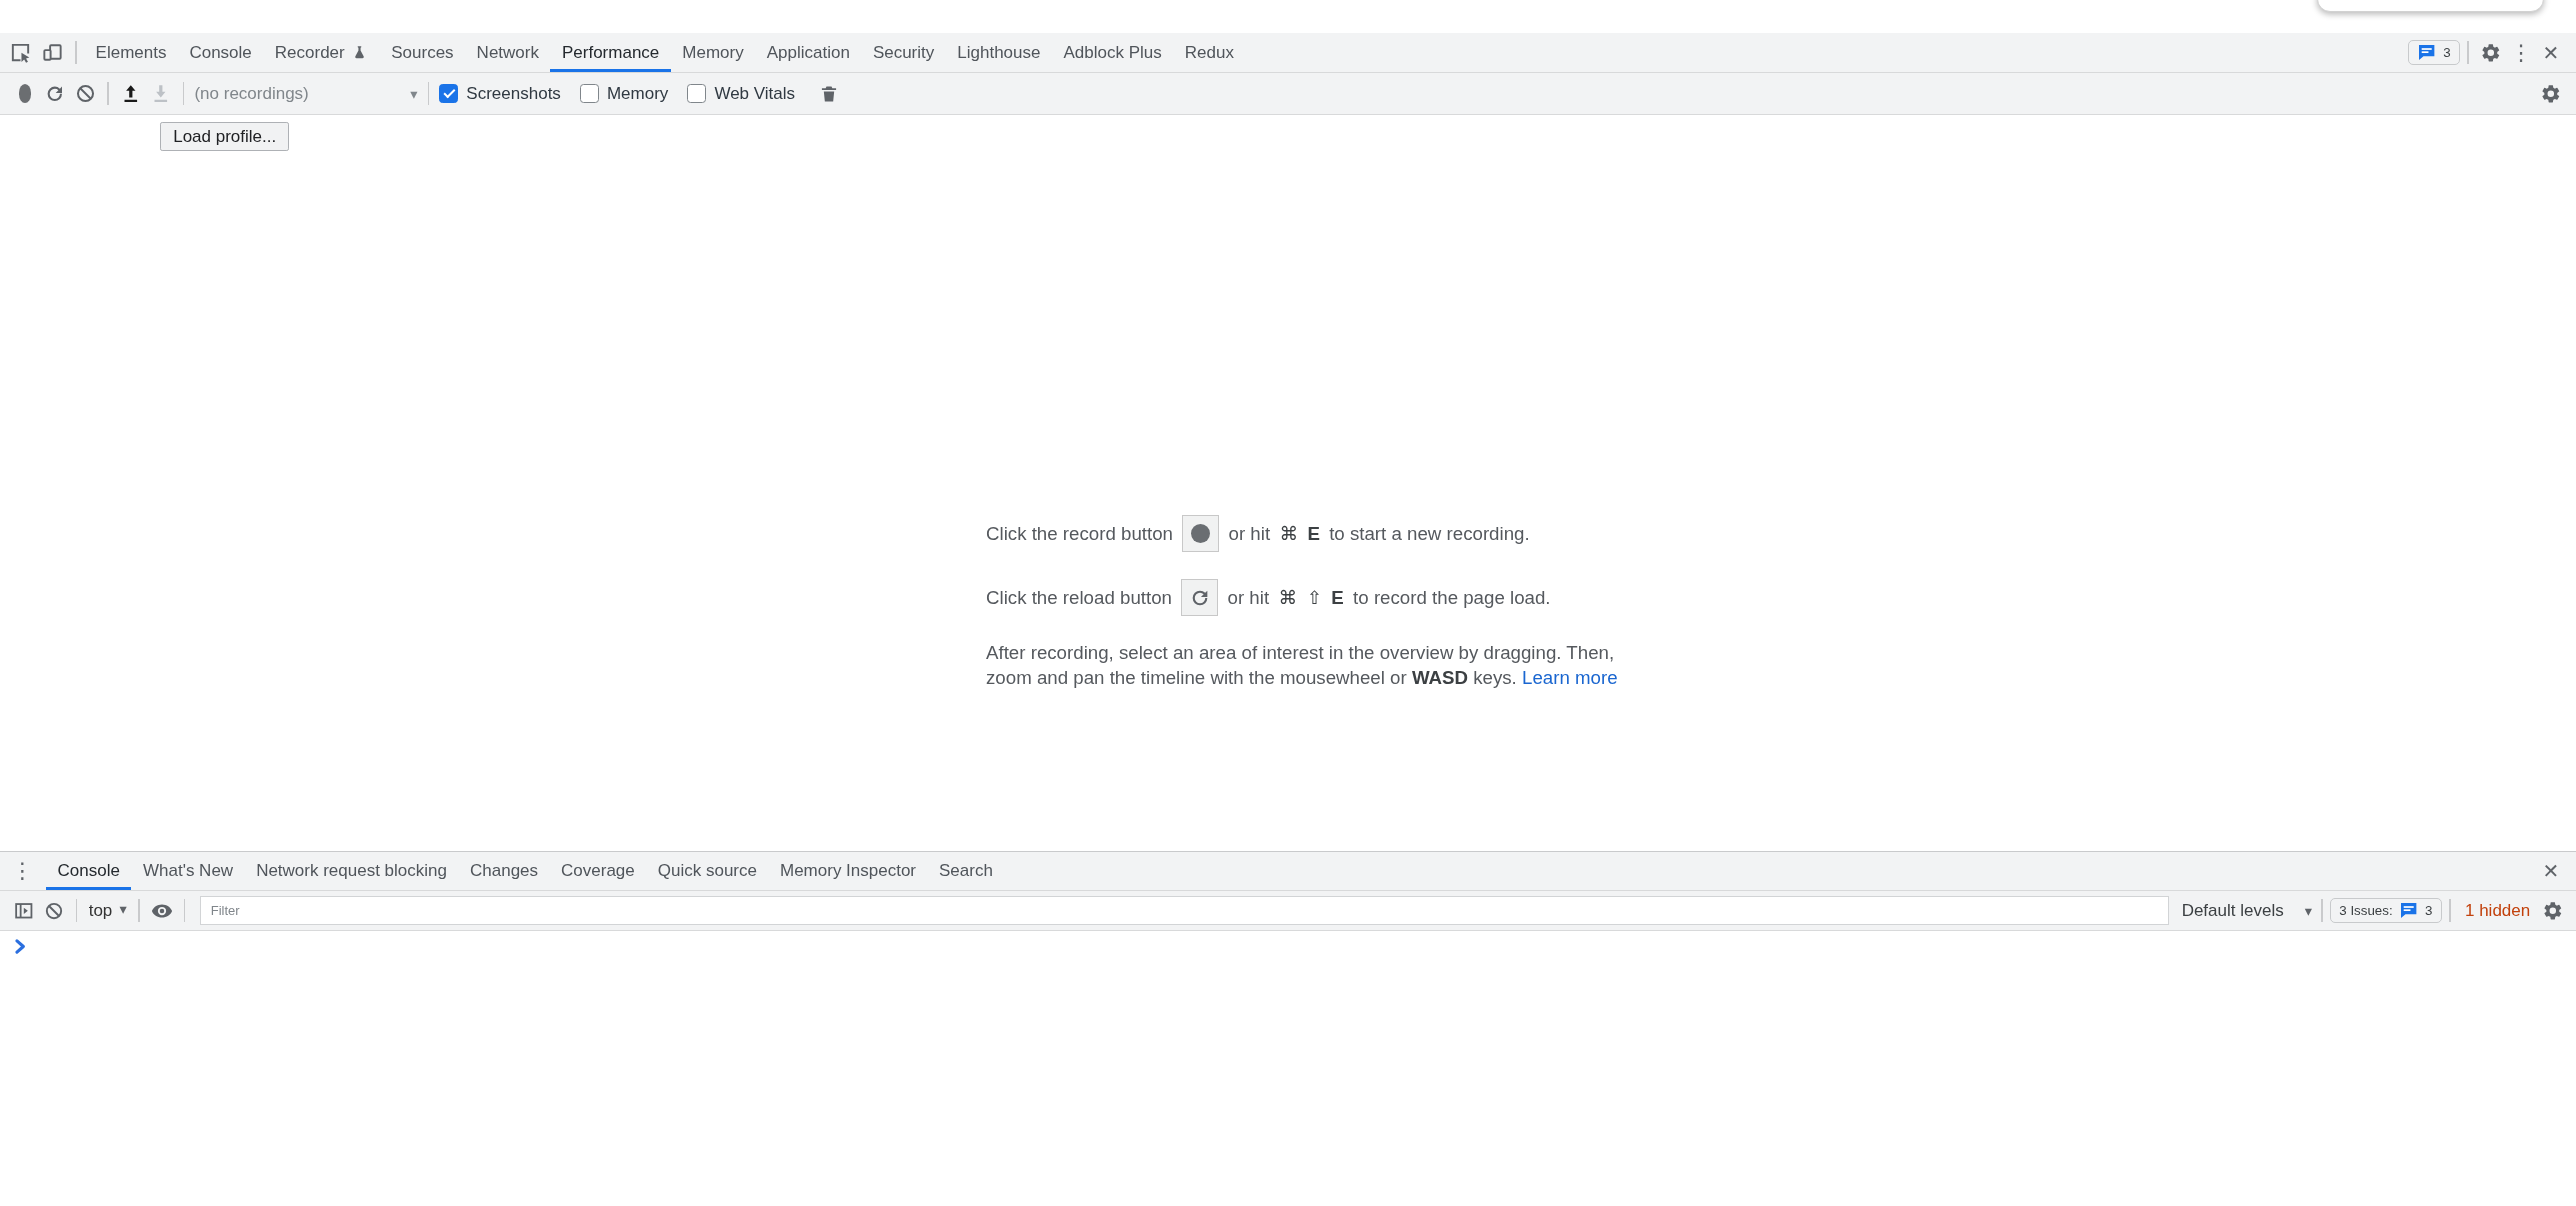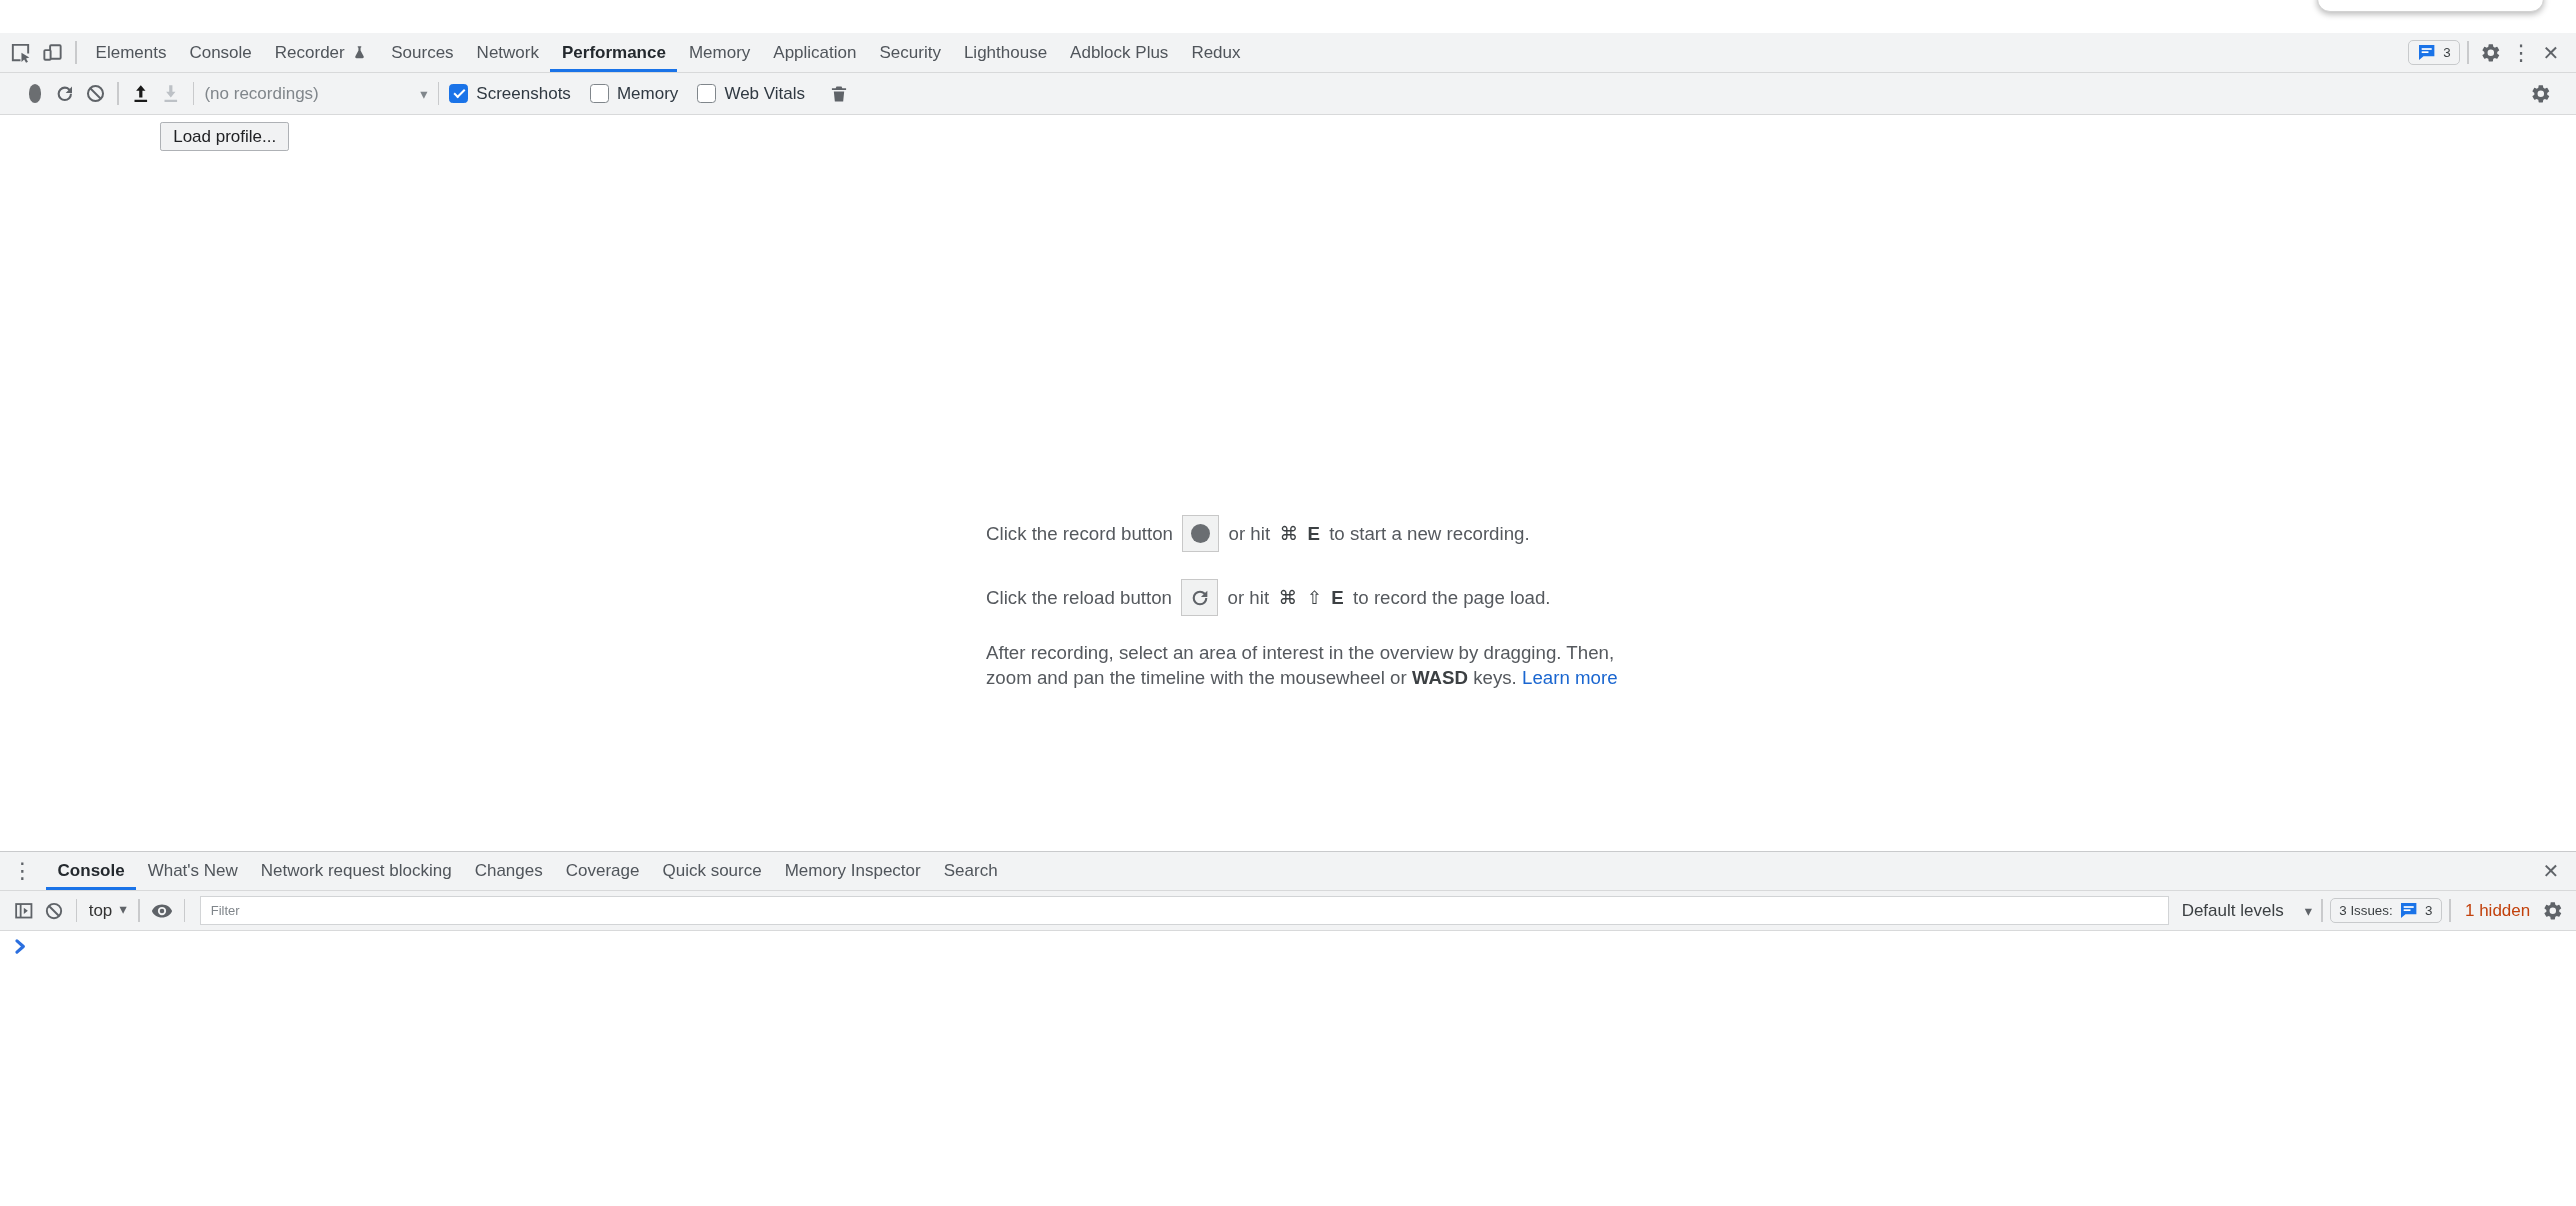--- a/index.html
+++ b/index.html
@@ -11,30 +11,30 @@
   .top-strip { height:33px; background:#fff; position:relative; }
   .overlay-remnant { position:absolute; left:2317px; top:-14.4px; width:227px; height:26px;
     background:#fff; border:0.7px solid #d2d2d2; border-radius:13px; box-shadow:0 2.2px 6.5px rgba(0,0,0,.28); }
 
   
   .bar { background:#f2f3f4; border-bottom:1.4px solid #d8d9da; display:flex; align-items:center; flex-shrink:0; }
   .tabbar { height:40px; padding-left:4.3px; }
   .vdiv { width:1.4px; height:23px; background:#c9cacc; margin:0 7.2px; flex-shrink:0; }
   .tbtn { width:32px; height:32px; display:flex; align-items:center; justify-content:center; color:#5f6368; background:none; border:none; }
   .tab { height:100%; display:flex; align-items:center; padding:0 11.5px; color:#50555b; white-space:nowrap; border-bottom:3.6px solid transparent; padding-top:3.6px; }
-  .tab.selected { color:#24292e; border-bottom-color:#1a73e8;font-weight:bold; }
+  .tab.selected { color:#24292e; border-bottom-color:#1a73e8; }
   .tab .flask { margin-left:6.5px; color:#5f6368; display:flex; }
   .right-cluster { margin-left:auto; display:flex; align-items:center; padding-right:10px; }
   .chip { display:flex; align-items:center; gap:6.5px; border:1.4px solid #c8cacc; border-radius:5px; padding:2.2px 8.6px; background:#f2f3f4; color:#3c4043; }
   .icon-btn { background:none; border:none; color:#5f6368; display:flex; align-items:center; justify-content:center; width:30px; height:30px; }
   .glyph { font-size:21.6px; line-height:1; color:#5f6368; }
   .close-glyph { font-size:20px; color:#5f6368; }
 
   
-  .perf-toolbar { height:42px; padding:0 20px; gap:0; }
+  .perf-toolbar { height:42px; padding:0 10px; gap:0; }
   .perf-toolbar > * { flex-shrink:0; }
   .record-dot { width:18.7px; height:18.7px; border-radius:50%; background:#6b6e71; margin:0 8.6px; }
   .upload-on { color:#1a1a1a; }
   .disabled { color:#bdc1c6; }
   .rec-select { width:223px; display:flex; align-items:center; justify-content:space-between; color:#80868b; margin:0 2.9px; }
   .arrow { font-size:14.4px; color:#80868b; }
   .cb-group { display:flex; align-items:center; margin-left:2.9px; }
   .cb { display:flex; align-items:center; gap:8px; margin-right:18.7px; color:#303942; }
   .box { width:19.4px; height:19.4px; border-radius:3.6px; border:1.4px solid #80868b; background:#fff; position:relative; }
   .box.checked { background:#1a73e8; border-color:#1a73e8; }

